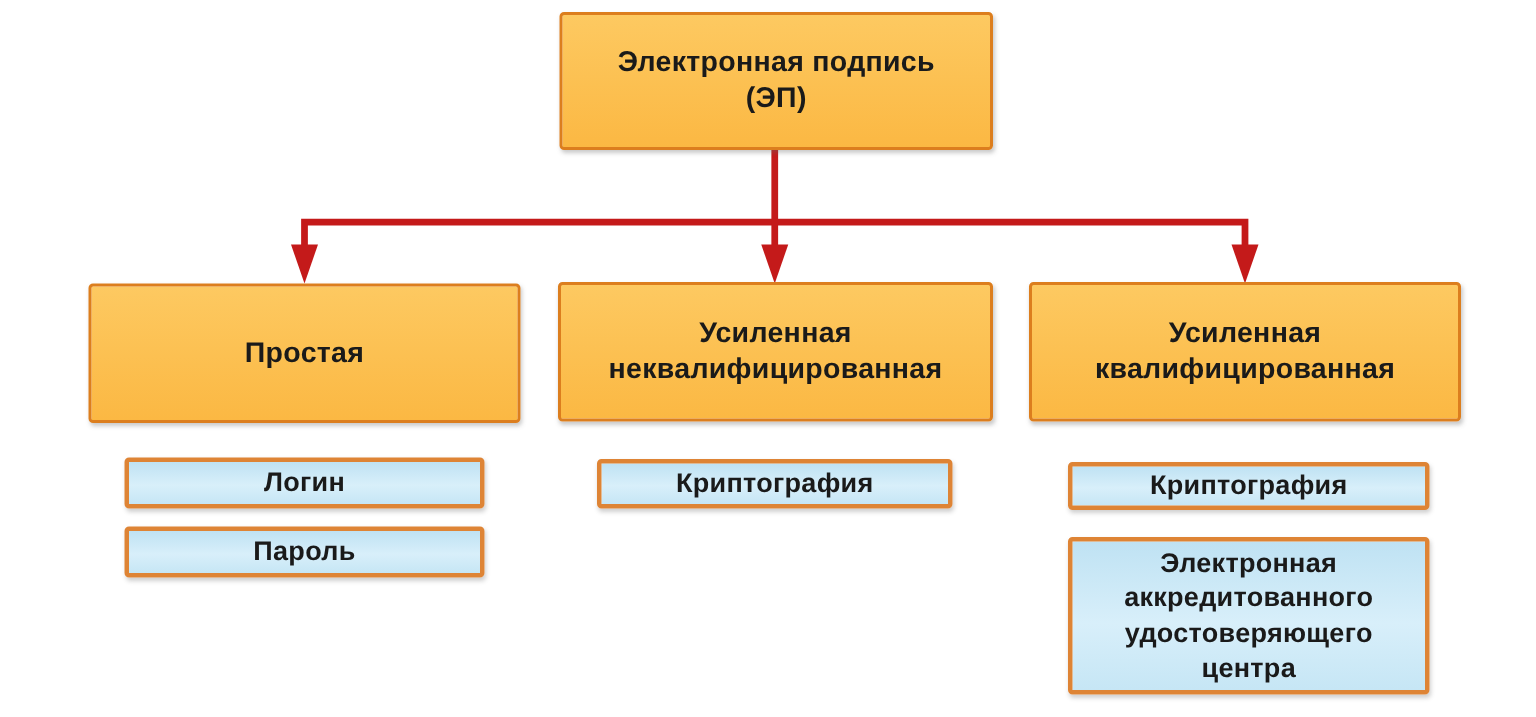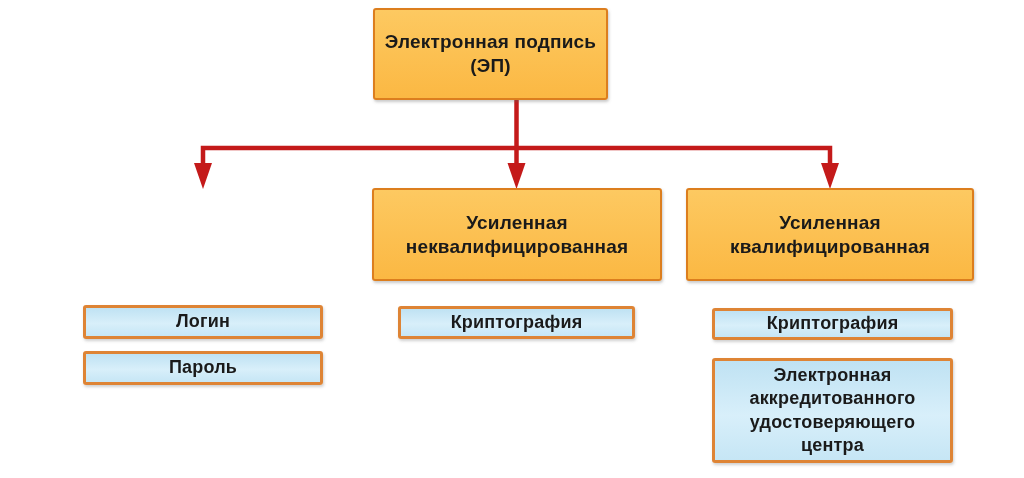--- a/index.html
+++ b/index.html
@@ -45,21 +45,21 @@
   }
   .box.blue {
     background: linear-gradient(180deg, var(--item-fill-blue-top, #bfe2f3) 0%, var(--item-fill-blue-mid, #d8effa) 55%, var(--item-fill-blue-bottom, #c6e6f5) 100%);
     border: 3px solid var(--item-border-orange, #de8435);
     font-size: 18px;
     line-height: 1.3;
     letter-spacing: 0.2px;
     box-shadow: 1px 2px 3px rgba(100, 100, 100, 0.3);
   }
   
-  .pos-root        { left: 373px; top: 8px;   width: 235px; height: 92px; }
+  .pos-root        { left: 373px; top: 8px;   width: 289px; height: 92px; }
   .pos-simple      { left: 59px;  top: 189px; width: 288px; height: 93px; }
   .pos-unqualified { left: 372px; top: 188px; width: 290px; height: 93px; }
   .pos-qualified   { left: 686px; top: 188px; width: 288px; height: 93px; }
   .pos-login       { left: 83px;  top: 305px; width: 240px; height: 34px; }
   .pos-password    { left: 83px;  top: 351px; width: 240px; height: 34px; }
   .pos-crypto1     { left: 398px; top: 306px; width: 237px; height: 33px; }
   .pos-crypto2     { left: 712px; top: 308px; width: 241px; height: 32px; }
   .pos-certificate { left: 712px; top: 358px; width: 241px; height: 105px; }
 </style>
 </head>
@@ -76,20 +76,21 @@
     <g style="fill: var(--arrow-red, #C41A1A);" stroke="none">
       <polygon points="194,163 212,163 203,189"></polygon>
       <polygon points="507.5,163 525.5,163 516.5,189"></polygon>
       <polygon points="821,163 839,163 830,189"></polygon>
     </g>
   </svg>
 
   <div class="box orange pos-root">Электронная подпись
 (ЭП)</div>
 
+  <div class="box orange pos-simple">Простая</div>
 
   <div class="box orange pos-unqualified">Усиленная
 неквалифицированная</div>
 
   <div class="box orange pos-qualified">Усиленная
 квалифицированная</div>
 
   <div class="box blue pos-password">Пароль</div>
 
   <div class="box blue pos-login">Логин</div>

